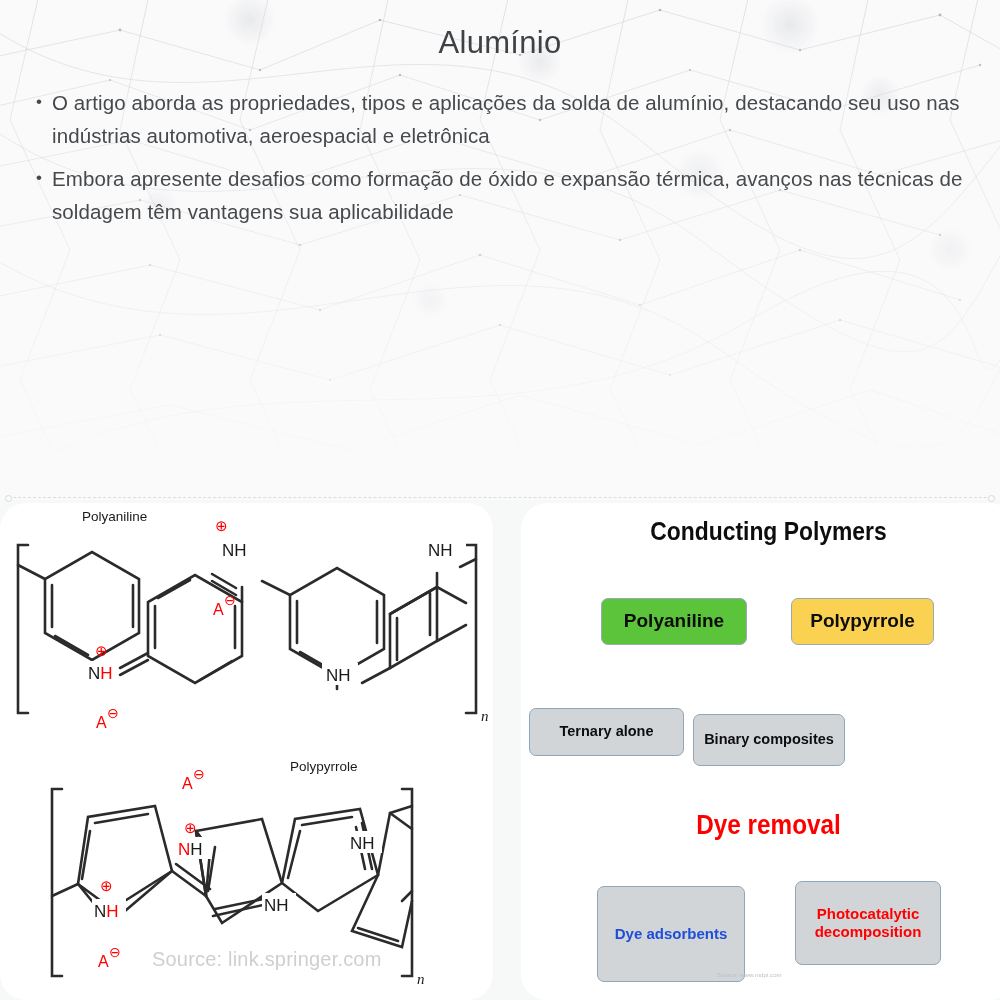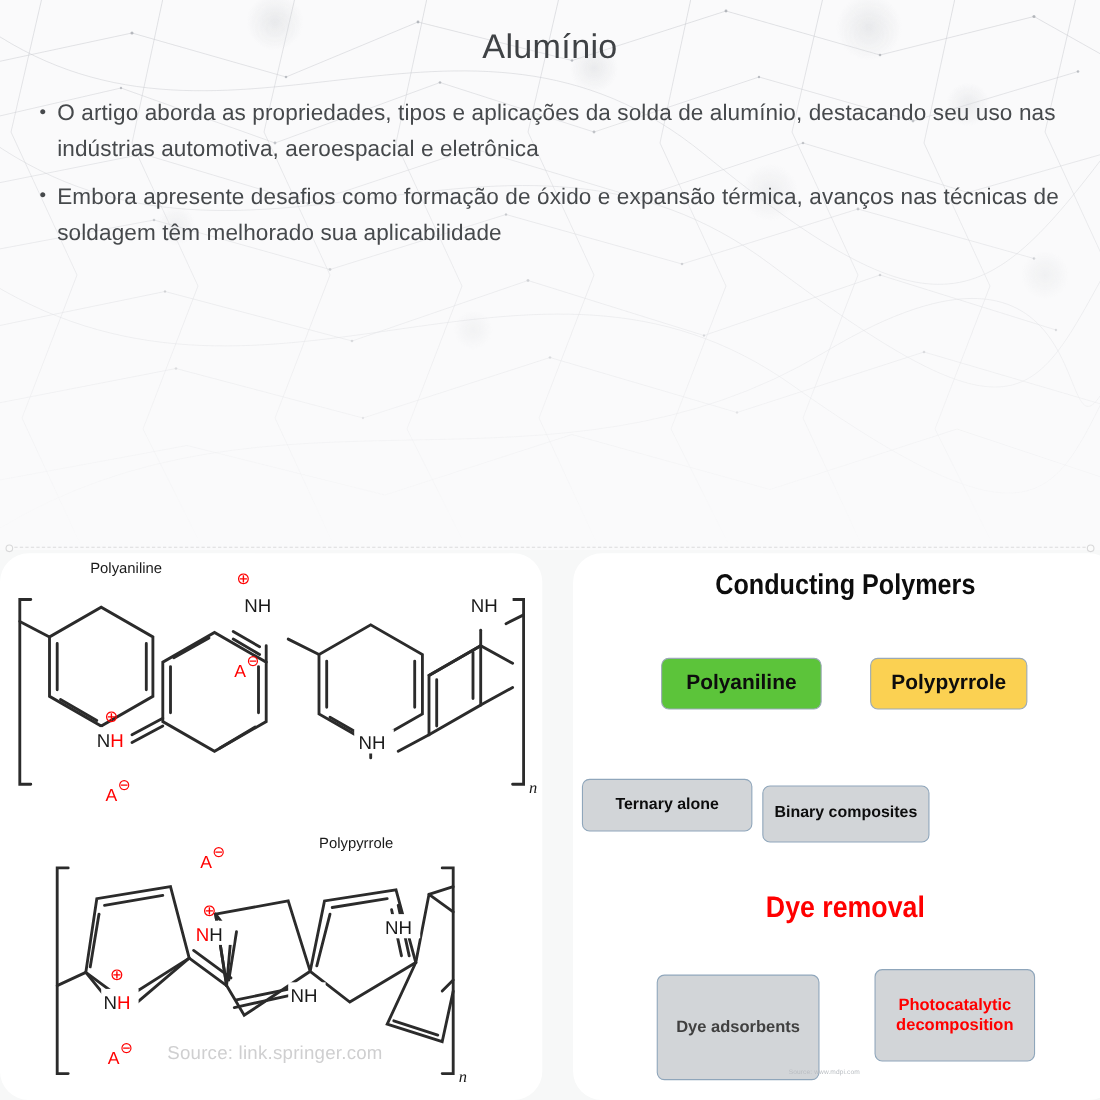--- a/index.html
+++ b/index.html
@@ -109,21 +109,21 @@
   .chem-label {
     position: absolute;
     font-family: "Liberation Sans", sans-serif;
     font-size: 13.5px;
     color: #1a1a1a;
   }
 
   .watermark-springer {
     position: absolute;
     left: 152px; top: 948px;
-    font-size: 17px;
+    font-size: 20px;
     color: #cfcfd0;
     z-index: 6;
     font-family: "Liberation Sans", sans-serif;
     letter-spacing: 0.2px;
     white-space: nowrap;
   }
 
   
   #diagram-title {
     position: absolute;
@@ -163,21 +163,21 @@
     position: absolute;
     top: 307px; left: 0; width: 495px;
     text-align: center;
     font-size: 27px;
     font-weight: bold;
     color: #ff0000;
     font-family: "Liberation Sans Narrow", "Liberation Sans", sans-serif;
     transform: scaleX(0.9);
   }
 
-  #node-dye-adsorbents { left: 76px;  top: 383px; width: 148px; height: 96px; font-size: 15px; color: #404040; }
+  #node-dye-adsorbents { left: 76px;  top: 383px; width: 148px; height: 96px; font-size: 15px; color: #1d4ed8; }
   #node-photocatalytic { left: 274px; top: 378px; width: 146px; height: 84px; font-size: 15px; color: #ff0000; }
 
   .watermark-mdpi {
     position: absolute;
     left: 196px; top: 469px;
     font-size: 6px;
     color: #b9bdc2;
     letter-spacing: 0.1px;
     white-space: nowrap;
   }
@@ -273,21 +273,21 @@
     <circle cx="430" cy="300" r="18" fill="url(#blob)"></circle>
   </g>
 </svg>
 
 <div id="slide-area">
 
   <h1 id="page-title">Alumínio</h1>
 
   <ul id="bullet-list">
     <li>O artigo aborda as propriedades, tipos e aplicações da solda de alumínio, destacando seu uso nas indústrias automotiva, aeroespacial e eletrônica</li>
-    <li>Embora apresente desafios como formação de óxido e expansão térmica, avanços nas técnicas de soldagem têm melhorado sua aplicabilidade</li>
+    <li>Embora apresente desafios como formação de óxido e expansão térmica, avanços nas técnicas de soldagem têm vantagens sua aplicabilidade</li>
   </ul>
 
 </div>
 
 <div id="divider"></div>
 
 <div id="panels">
 
   <div class="panel" id="panel-left">
 

